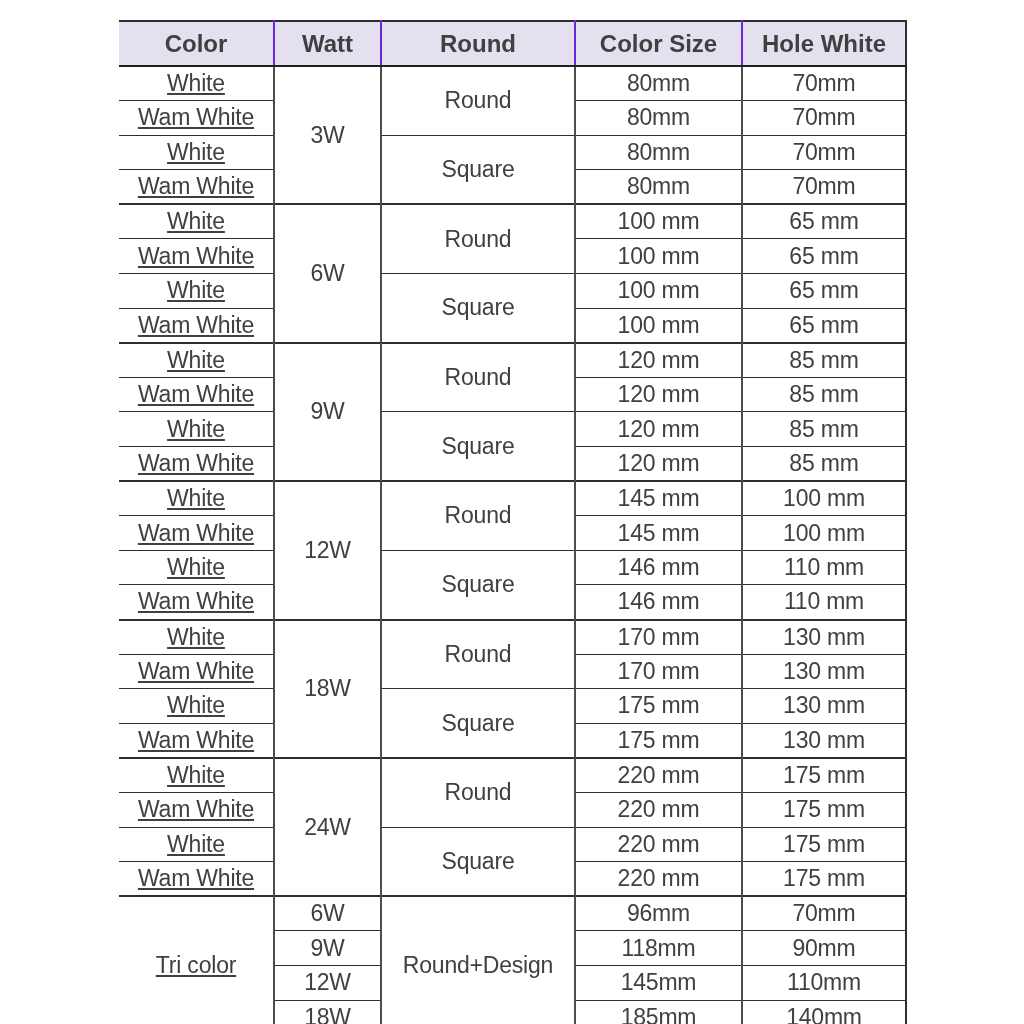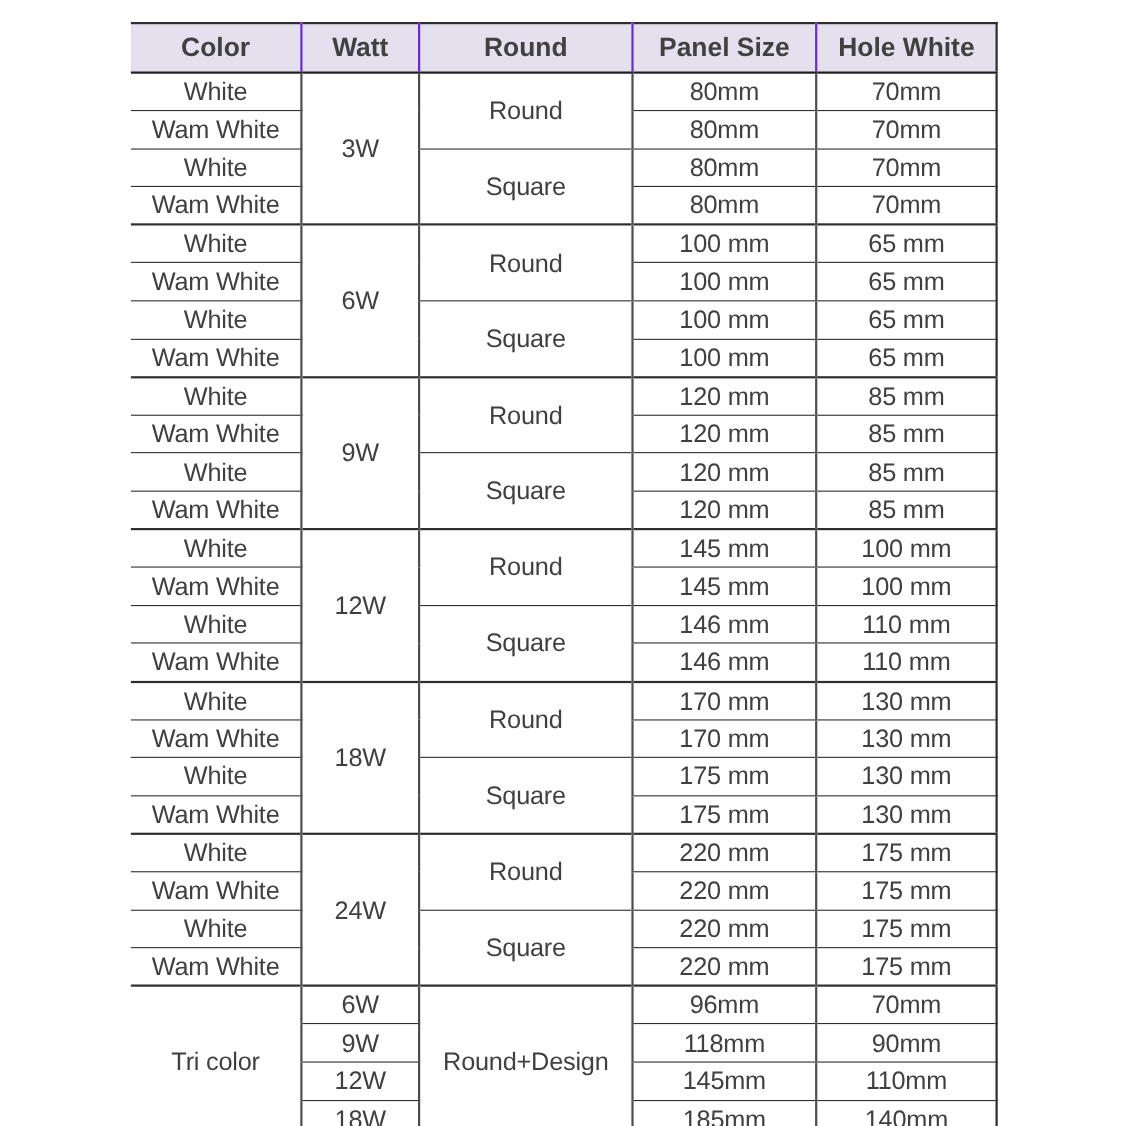--- a/index.html
+++ b/index.html
@@ -43,41 +43,41 @@
     font-size: 23px;
     font-weight: 400;
     text-align: center;
     vertical-align: middle;
     border-top: 1px solid #2e2e2e;
     border-bottom: 1px solid #2e2e2e;
     border-left: 2px solid #4d4d4d;
     background: #ffffff;
     letter-spacing: -0.2px;
   }
-  table.spec tbody td[data-name="color-cell"] { border-left: none; }
+  table.spec tbody td[data-name="color-cell"] { border-left: none; text-decoration: underline; }
   table.spec tbody tr.section-start td { border-top: 2px solid #2e2e2e; }
 </style>
 </head>
 <body>
 
 <div class="stage" data-name="page">
   <table class="spec" data-name="product-spec-table">
     <colgroup>
       <col style="width:155px">
       <col style="width:107px">
       <col style="width:194px">
       <col style="width:167px">
       <col style="width:164px">
     </colgroup>
     <thead data-name="table-header">
       <tr data-name="header-row">
         <th data-name="header-color">Color</th>
         <th data-name="header-watt">Watt</th>
         <th data-name="header-design">Round</th>
-        <th data-name="header-panel-size">Panel Size</th>
+        <th data-name="header-panel-size">Color Size</th>
         <th data-name="header-hole-size">Hole White</th>
       </tr>
     </thead>
     <tbody data-name="spec-table-body">
         <tr data-name="table-row" class="section-start">
           <td data-name="color-cell">White</td>
           <td rowspan="4" data-name="watt-cell">3W</td>
           <td rowspan="2" data-name="design-cell">Round</td>
           <td data-name="panel-size-cell">80mm</td>
           <td data-name="hole-size-cell">70mm</td>

